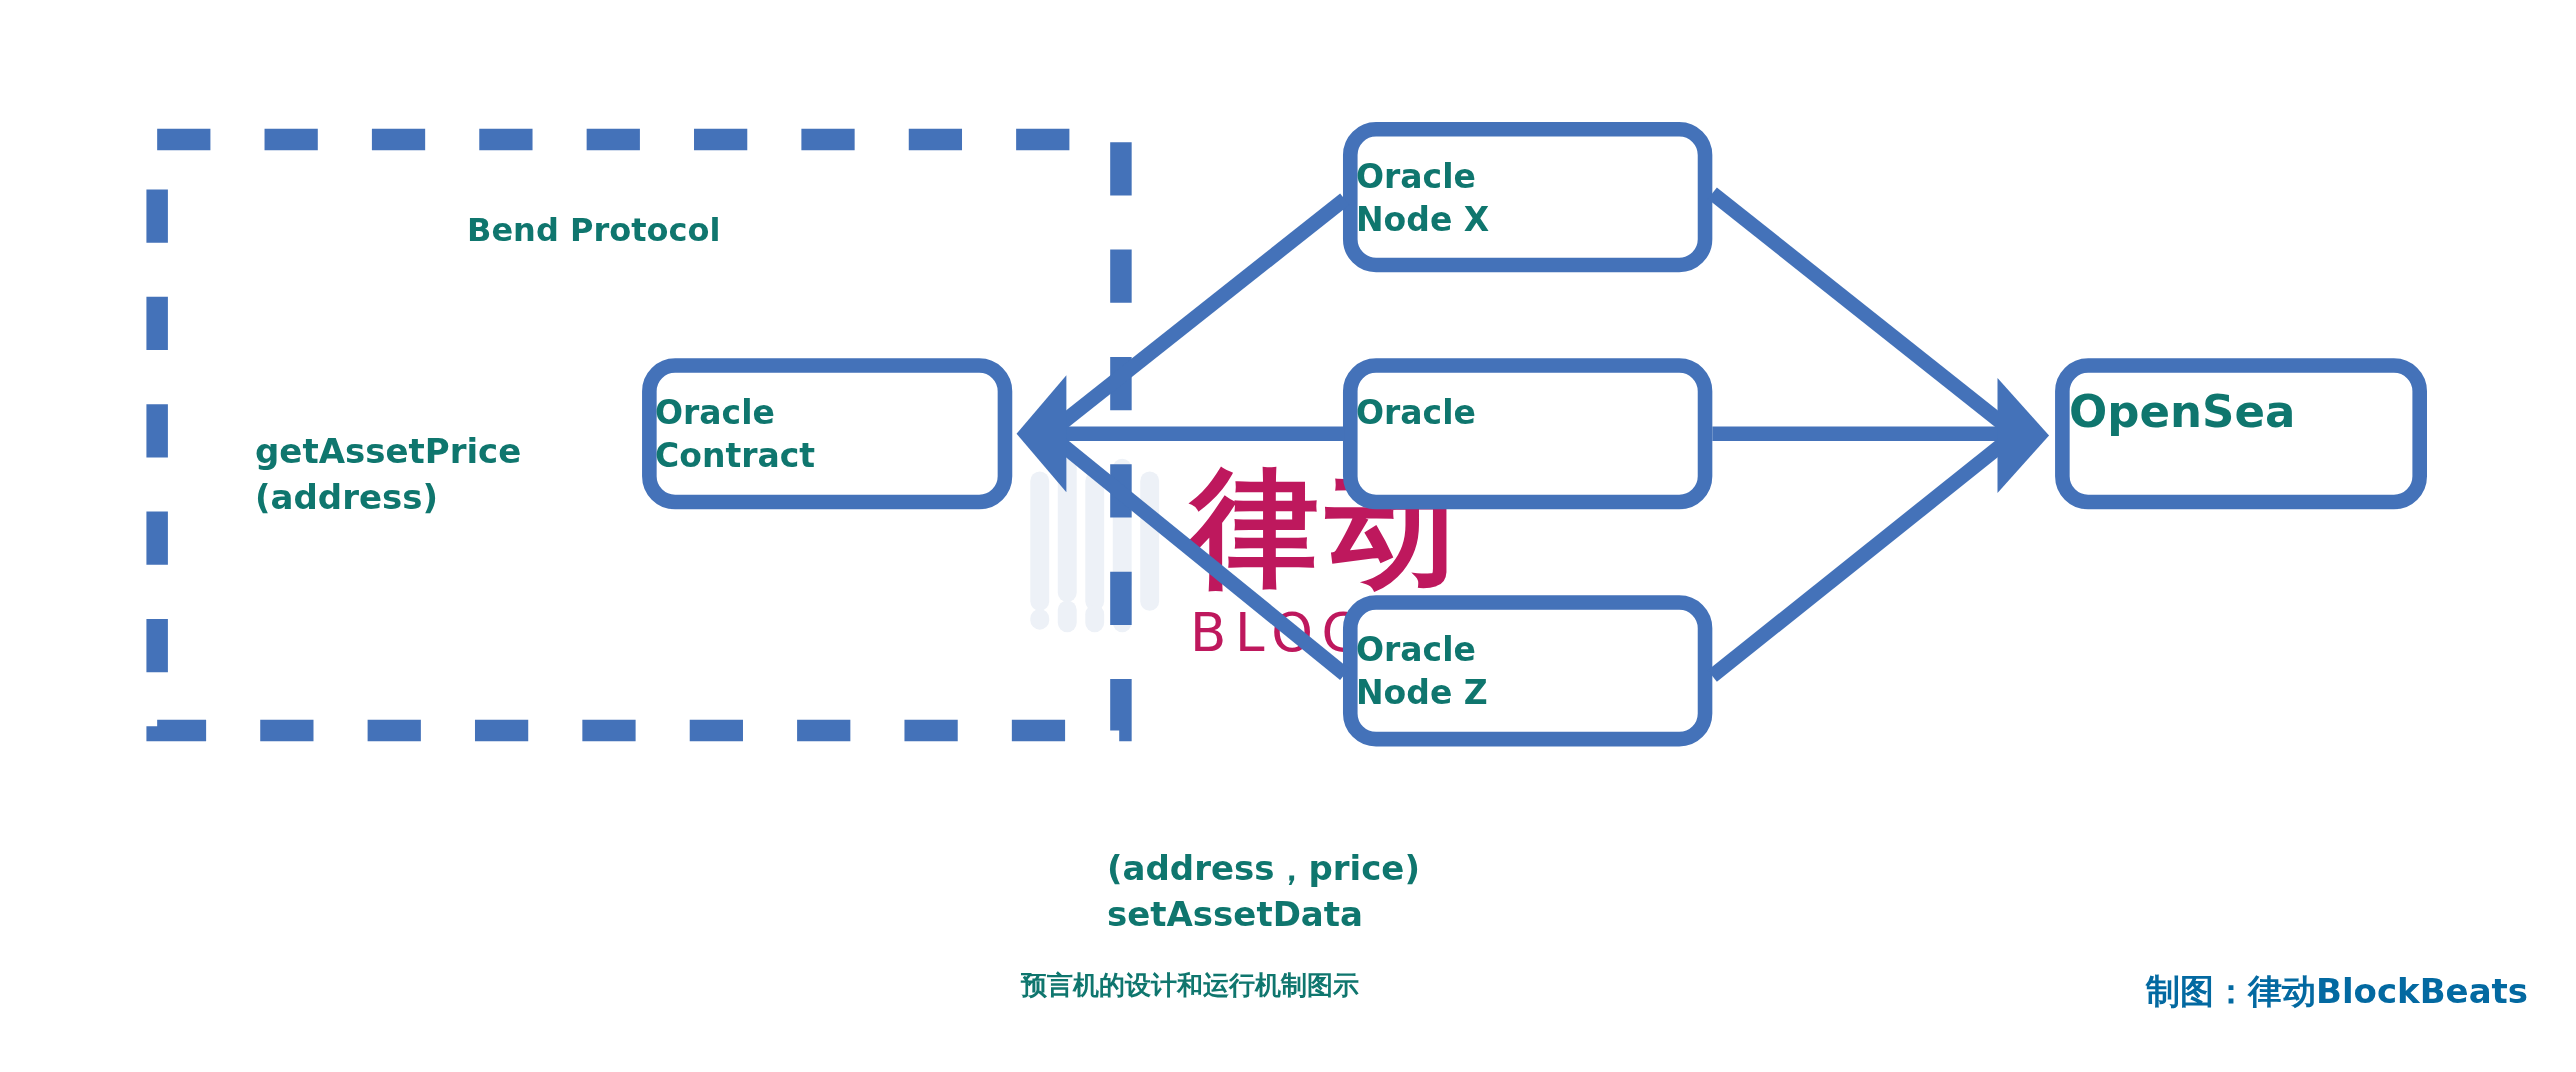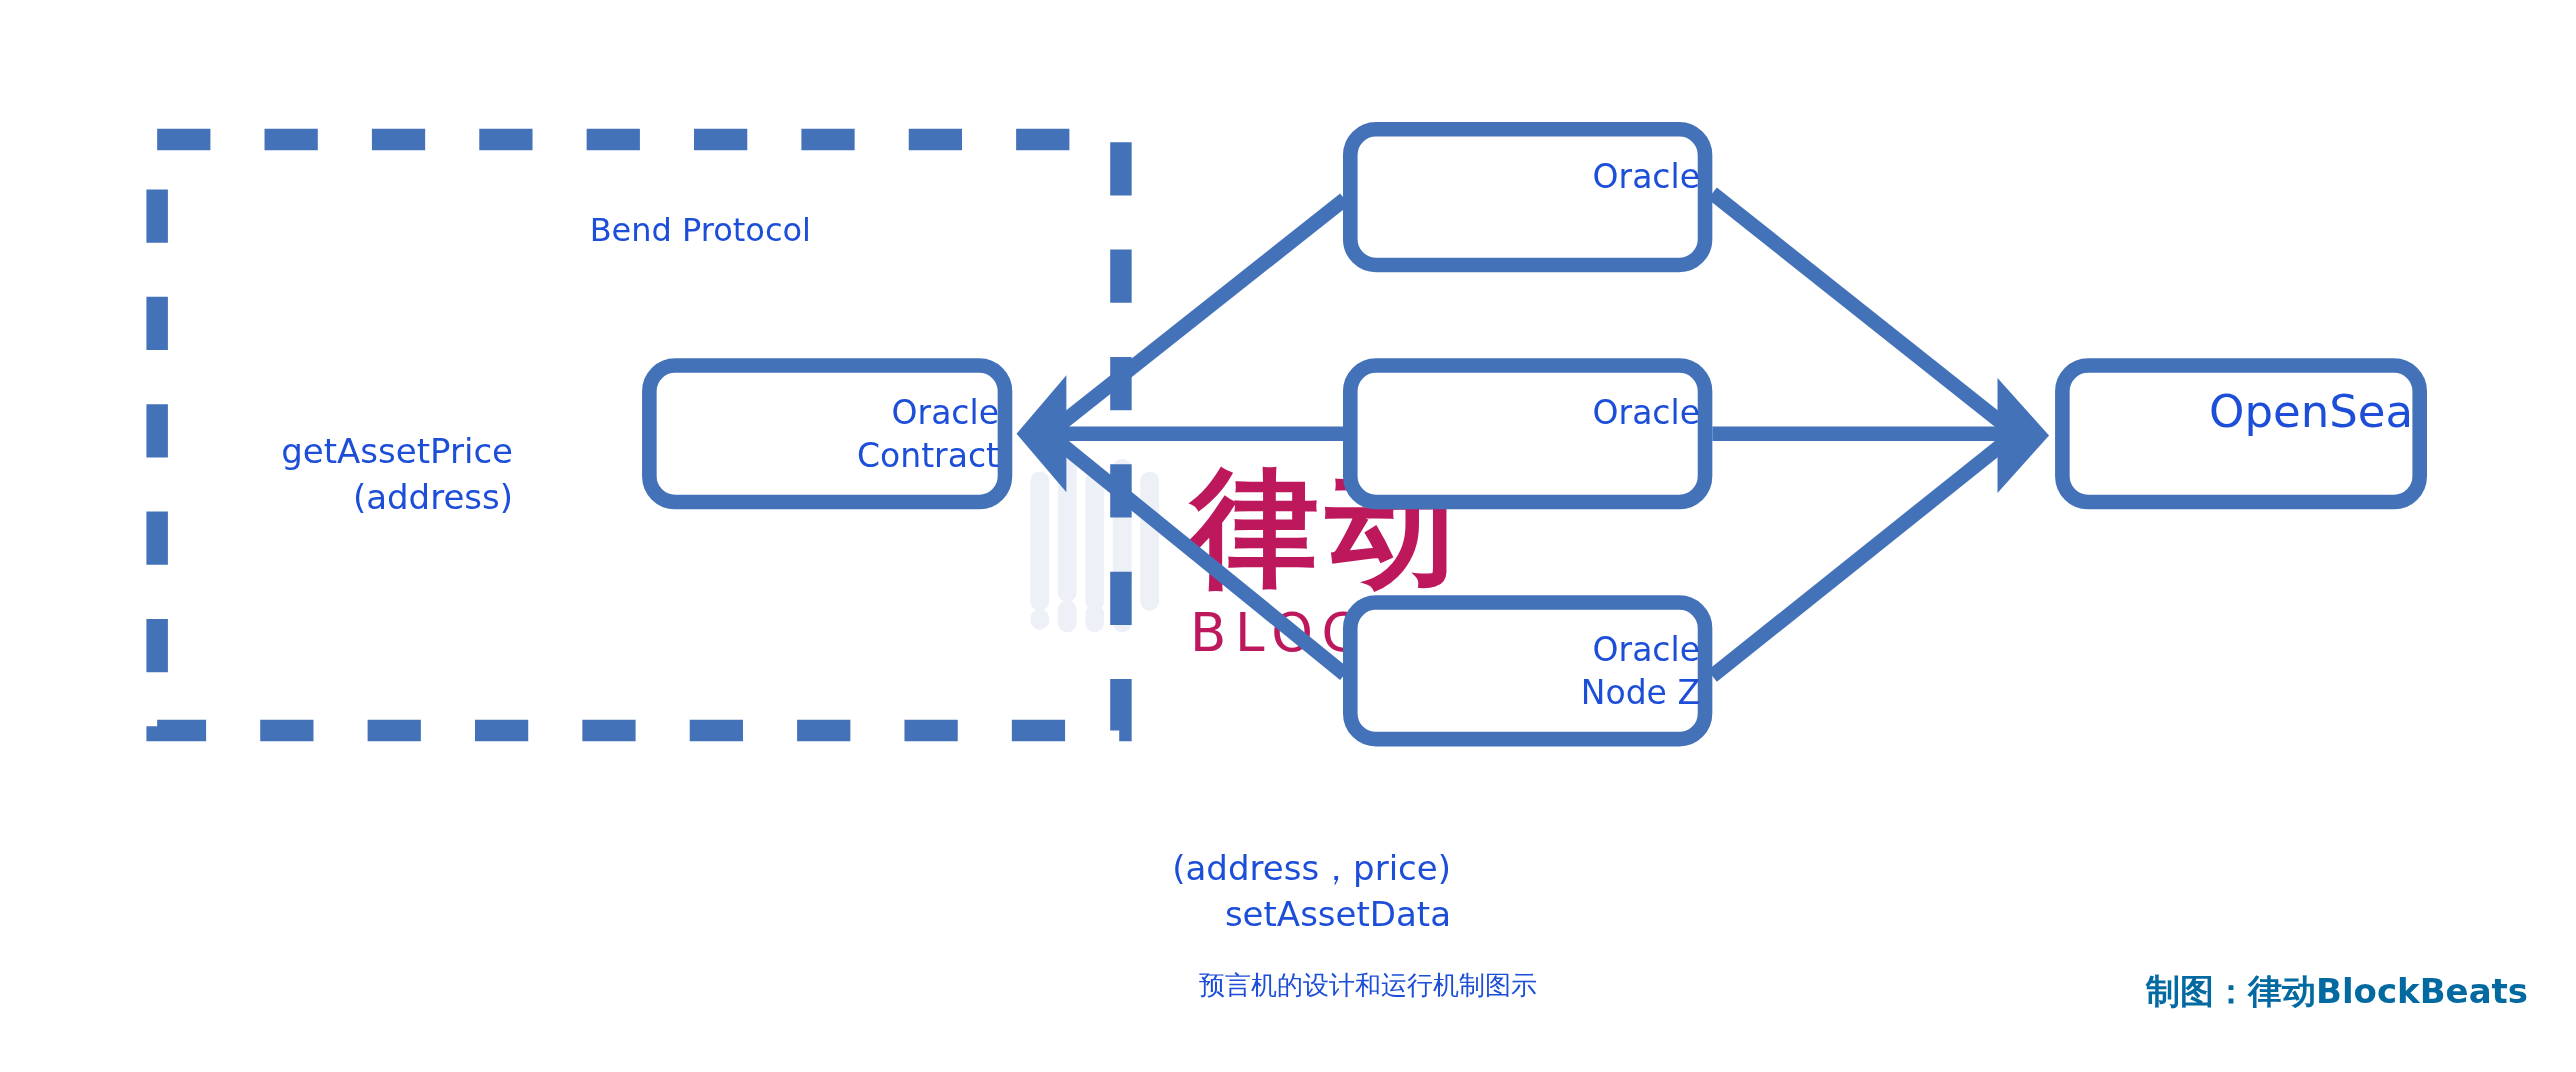--- a/index.html
+++ b/index.html
@@ -1,18 +1,18 @@
 <!DOCTYPE html>
 <html style="font-size:13.7px"><head>
 <meta charset="utf-8">
 <style>
   html, body { margin: 0; padding: 0; background: #ffffff; }
   body { width: 2576px; height: 1072px; position: relative; overflow: hidden; font-family: "DejaVu Sans", "Liberation Sans", sans-serif; }
   #stage { position: absolute; left: 0; top: 0; width: 2576px; height: 1072px; }
-  .lbl { position: absolute; color: #1d4ed8; font-weight: normal; text-align: right; white-space: nowrap; line-height: 1.25; }
+  .lbl { position: absolute; color: #0f766e; font-weight: bold; text-align: left; white-space: nowrap; line-height: 1.25; }
   .node-text { font-size: 33px; line-height: 43px; }
   .fn-text { font-size: 34px; line-height: 46px; }
   .title-text { font-size: 32px; }
   .opensea-text { font-size: 45px; }
   .caption { font-size: 26px; }
   .credit { position: absolute; color: #0369a1; font-weight: bold; font-size: 34px; white-space: nowrap; }
   .wm-text { position: absolute; color: #be185d; font-weight: bold; white-space: nowrap; }
 </style>
 </head>
 <body>
@@ -65,20 +65,21 @@
     <div>(address)</div>
   </div>
 
   <div class="lbl node-text" style="left:655px;top:391px;width:344px;">
     <div>Oracle</div>
     <div>Contract</div>
   </div>
 
   <div class="lbl node-text" style="left:1356px;top:155px;width:344px;">
     <div>Oracle</div>
+    <div>Node X</div>
   </div>
 
   <div class="lbl node-text" style="left:1356px;top:391px;width:344px;">
     <div>Oracle</div>
   </div>
 
   <div class="lbl node-text" style="left:1356px;top:628px;width:344px;">
     <div>Oracle</div>
     <div>Node Z</div>
   </div>

